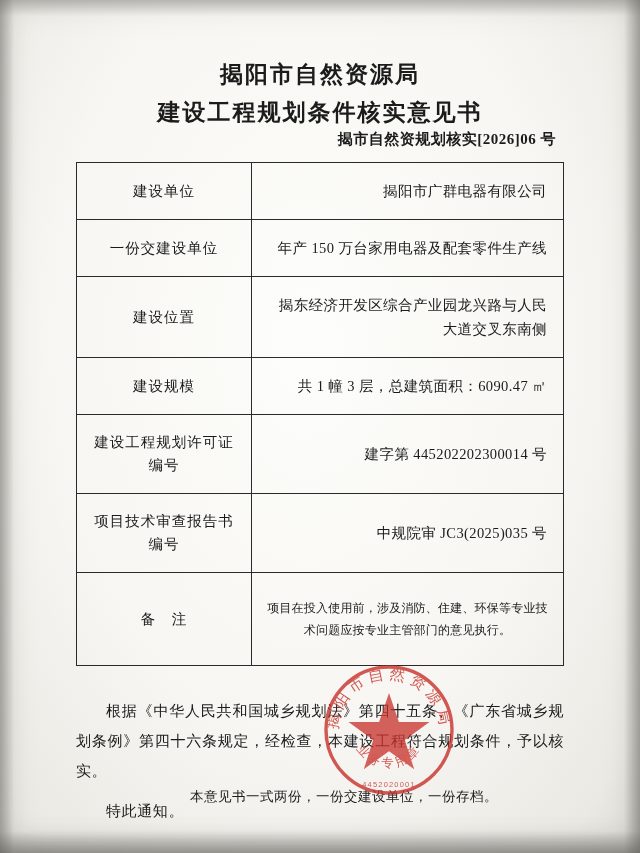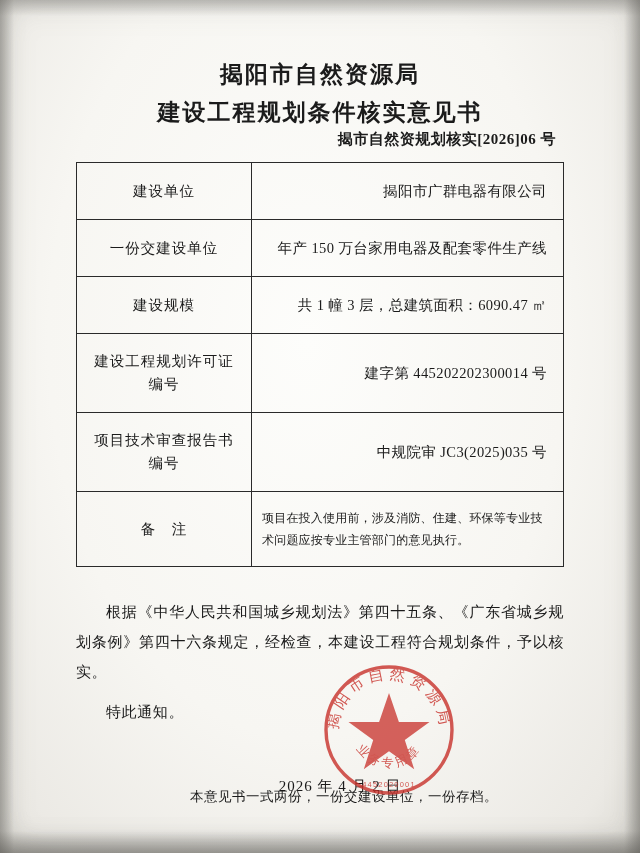--- a/index.html
+++ b/index.html
@@ -114,25 +114,25 @@
     padding: 7px 4px;
   }
   td.value {
     text-align: right;
     font-size: 14.5px;
     line-height: 24px;
     letter-spacing: 0.4px;
     padding: 7px 12px;
   }
   td.value.note {
-    text-align: left;
+    text-align: center;
     font-size: 12px;
     line-height: 22px;
     letter-spacing: 0.2px;
-    padding: 15px 10px;
+    padding: 24px 10px;
   }
   .label-spaced {
     letter-spacing: 10px;
     padding-left: 10px;
   }
 
   .body-text {
     margin-top: 30px;
     font-size: 15px;
     line-height: 30px;
@@ -193,20 +193,24 @@
 
     <table class="main-table">
       <tbody>
         <tr>
           <td class="label">建设单位</td>
           <td class="value">揭阳市广群电器有限公司</td>
         </tr>
         <tr>
           <td class="label">一份交建设单位</td>
           <td class="value">年产 150 万台家用电器及配套零件生产线</td>
+        </tr>
+        <tr>
+          <td class="label">建设位置</td>
+          <td class="value">揭东经济开发区综合产业园龙兴路与人民大道交叉东南侧</td>
         </tr>
         <tr>
           <td class="label">建设规模</td>
           <td class="value">共 1 幢 3 层，总建筑面积：6090.47 ㎡</td>
         </tr>
         <tr>
           <td class="label">建设工程规划许可证编号</td>
           <td class="value">建字第 445202202300014 号</td>
         </tr>
         <tr>

